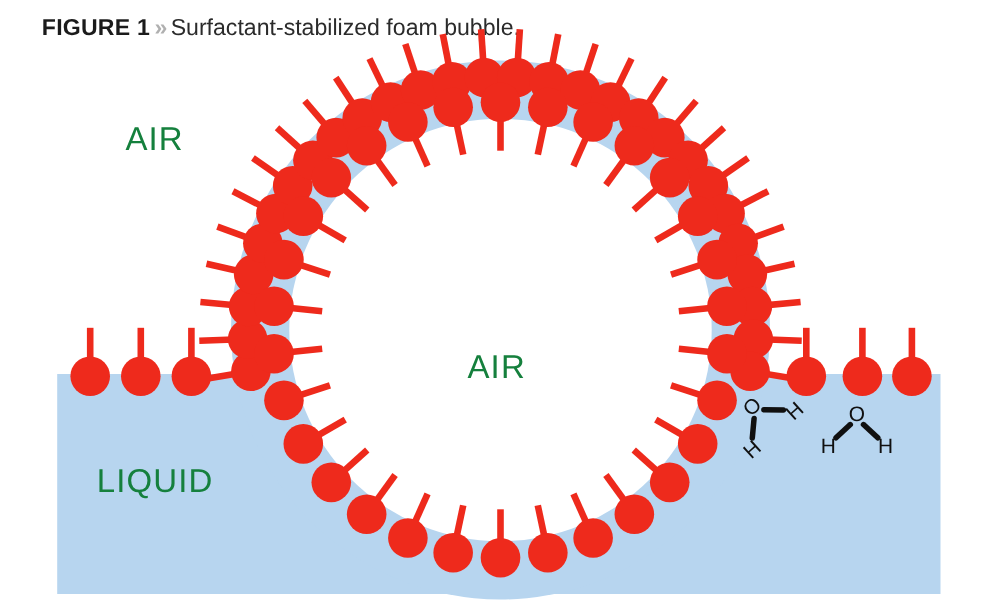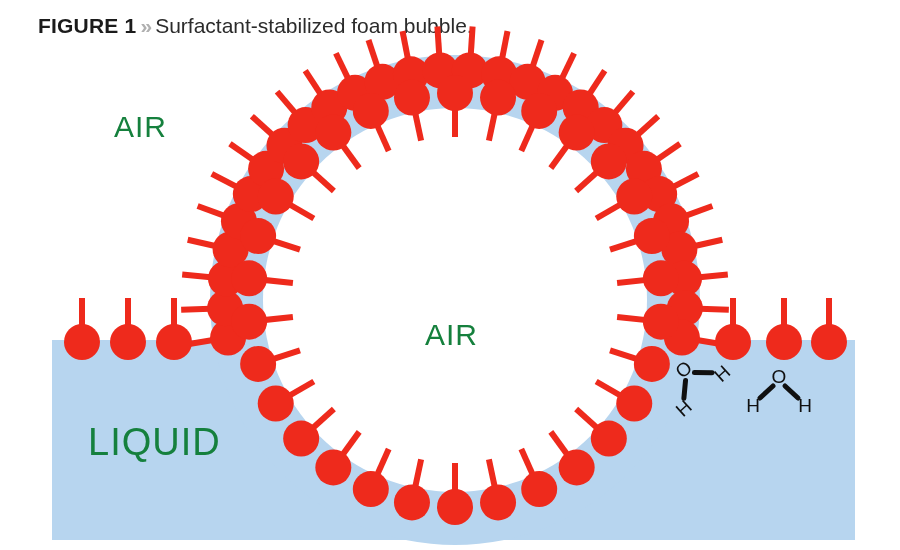--- a/index.html
+++ b/index.html
@@ -26,21 +26,21 @@
 
   
   .scene-label{
     position:absolute;
     color:#15803d;
     font-weight:normal;
     white-space:nowrap;
   }
   #label-air-outer{left:114px;top:110px;font-size:30px;letter-spacing:1px;}
   #label-air-inner{left:425px;top:318px;font-size:30px;letter-spacing:1px;}
-  #label-liquid{left:88px;top:421px;font-size:38px;letter-spacing:1px;}
+  #label-liquid{left:88px;top:421px;font-size:30px;letter-spacing:1px;}
 </style>
 </head>
 <body>
 
 <div id="figure-root">
 
   <div class="caption">
     <span class="fig-label">FIGURE 1</span><span class="chev">»</span><span class="fig-title">Surfactant-stabilized foam bubble.</span>
   </div>
 

